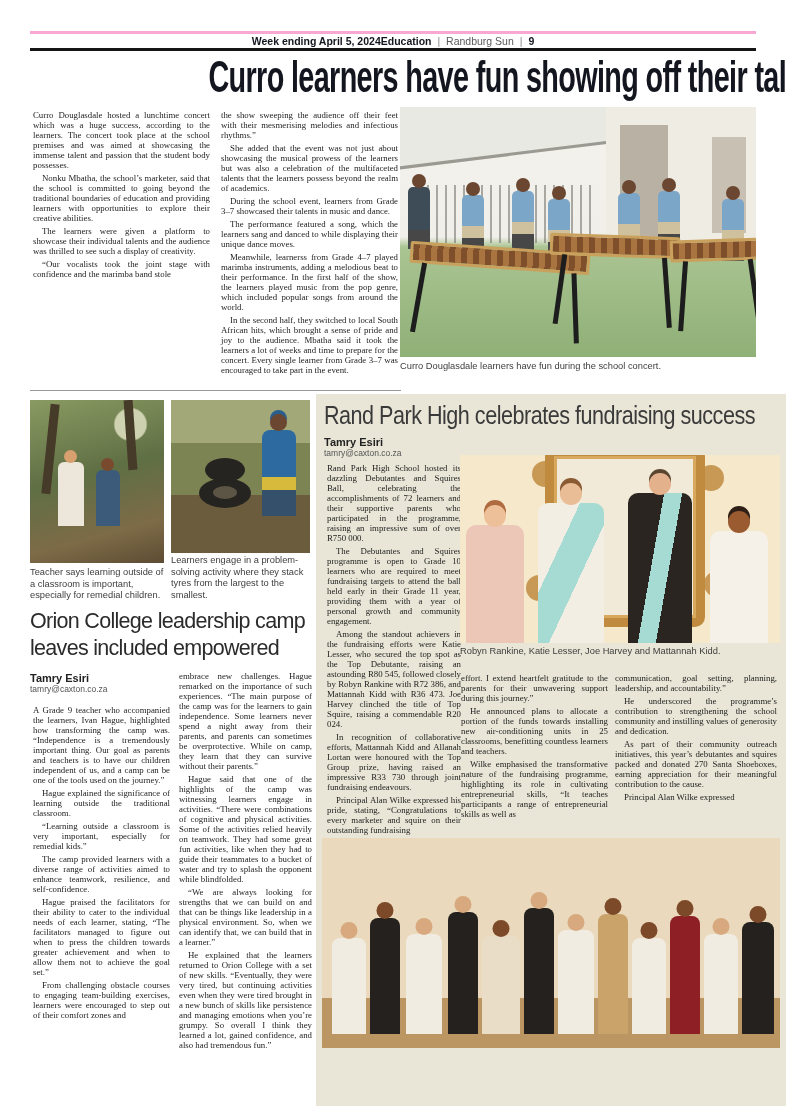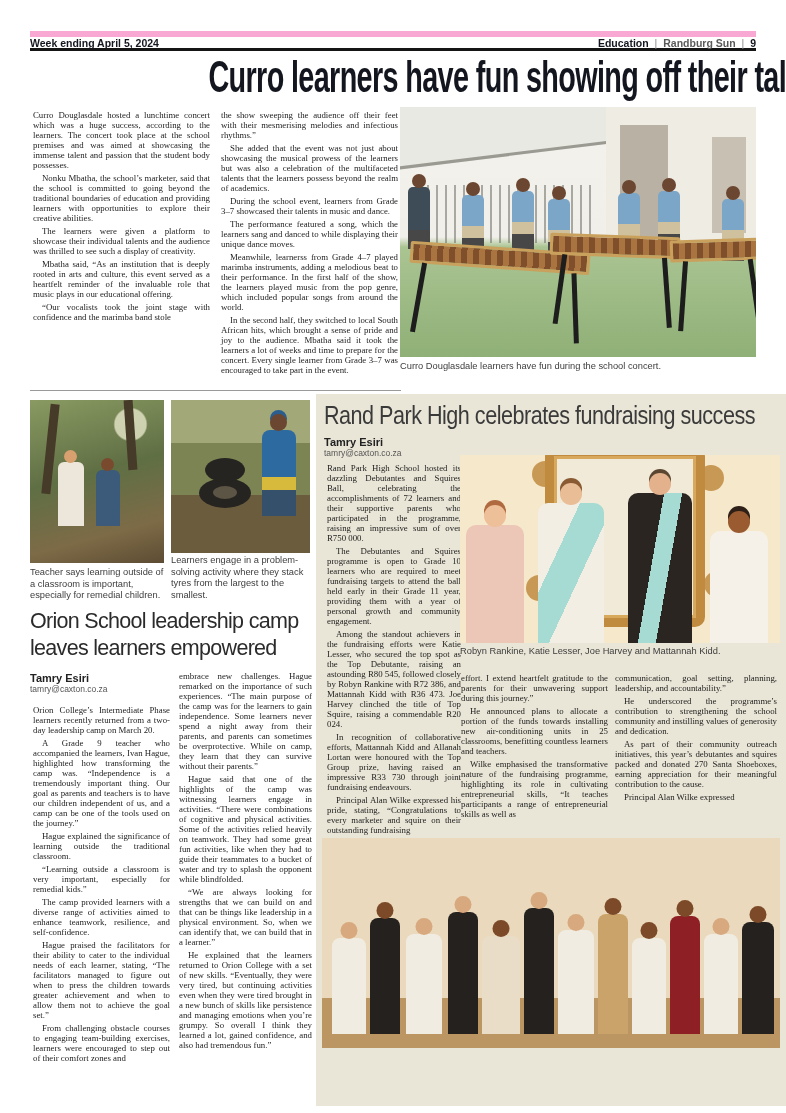--- a/index.html
+++ b/index.html
@@ -5,26 +5,26 @@
   * { margin:0; padding:0; box-sizing:border-box; }
   html,body { background:#ffffff; }
   #page {
     position:relative; width:786px; height:1113px; margin:0 auto;
     background:#ffffff; overflow:hidden;
     font-family:"Liberation Serif", serif; color:#1d1d1d;
   }
   
   .hdr {
     position:absolute; left:30px; top:31px; width:726px; height:20px;
-    border-top:6px solid #f9a8d4; border-bottom:3px solid #151515;
-    display:flex; justify-content:space-between; align-items:center;
+    border-top:3px solid #f9a8d4; border-bottom:3px solid #151515;
+    display:flex; justify-content:center; align-items:center;
     font-family:"Liberation Sans", sans-serif; font-size:10.5px; font-weight:bold; color:#14161f;
   }
   .hdr .sep { color:#8a8a8a; font-weight:normal; padding:0 3px; }
-  .hdr .pub { color:#5a5a5a; font-weight:bold;margin-top:41px; }
+  .hdr .pub { color:#5a5a5a; font-weight:normal;margin-top:41px; }
 
   
   .main-headline {
     position:absolute; left:30px; top:52px; width:726px; height:50px;
     text-align:center; white-space:nowrap;
   }
   .main-headline span {
     display:inline-block; transform:scaleX(0.64); transform-origin:center;
     font-family:"Liberation Sans", sans-serif; font-weight:bold;
     font-size:45px; letter-spacing:-1px; color:#14161f; line-height:50px;
@@ -210,21 +210,20 @@
   </div>
 
   <div class="main-headline">
     <span>Curro learners have fun showing off their talents</span>
   </div>
 
   <div class="col c-main1">
       <p>Curro Douglasdale hosted a lunchtime concert which was a huge success, according to the learners. The concert took place at the school premises and was aimed at showcasing the immense talent and passion that the student body possesses.</p>
       <p>Nonku Mbatha, the school’s marketer, said that the school is committed to going beyond the traditional boundaries of education and providing learners with opportunities to explore their creative abilities.</p>
       <p>The learners were given a platform to showcase their individual talents and the audience was thrilled to see such a display of creativity.</p>
-      <p>Mbatha said, “As an institution that is deeply rooted in arts and culture, this event served as a heartfelt reminder of the invaluable role that music plays in our educational offering.</p>
       <p>“Our vocalists took the joint stage with confidence and the marimba band stole</p>
     </div>
   <div class="col c-main2">
       <p>the show sweeping the audience off their feet with their mesmerising melodies and infectious rhythms.”</p>
       <p>She added that the event was not just about showcasing the musical prowess of the learners but was also a celebration of the multifaceted talents that the learners possess beyond the realm of academics.</p>
       <p>During the school event, learners from Grade 3–7 showcased their talents in music and dance.</p>
       <p>The performance featured a song, which the learners sang and danced to while displaying their unique dance moves.</p>
       <p>Meanwhile, learnerss from Grade 4–7 played marimba instruments, adding a melodious beat to their performance. In the first half of the show, the learners played music from the pop genre, which included popular songs from around the world.</p>
       <p>In the second half, they switched to local South African hits, which brought a sense of pride and joy to the audience. Mbatha said it took the learners a lot of weeks and time to prepare for the concert. Every single learner from Grade 3–7 was encouraged to take part in the event.</p>
     </div>
@@ -257,27 +256,26 @@
     <div class="pf-kid pf-k2"></div>
   </div>
   <div class="photo photo-tyres">
     <div class="pt-tyre pt-ty1"></div>
     <div class="pt-tyre pt-ty2"></div>
     <div class="pt-kid"></div>
   </div>
   <div class="cap" style="left:30px; top:567px; width:140px;">Teacher says learning outside of a classroom is important, especially for remedial children.</div>
   <div class="cap" style="left:171px; top:555px; width:141px;">Learners engage in a problem-solving activity where they stack tyres from the largest to the smallest.</div>
 
-  <div class="orion-headline">Orion School leadership camp leaves learners empowered</div>
+  <div class="orion-headline">Orion College leadership camp leaves included empowered</div>
   <div class="orion-byline">
     <div class="byline-name">Tamry Esiri</div>
     <div class="byline-email">tamry@caxton.co.za</div>
   </div>
   <div class="col c-orion1">
-      <p>Orion College’s Intermediate Phase learners recently returned from a two-day leadership camp on March 20.</p>
       <p>A Grade 9 teacher who accompanied the learners, Ivan Hague, highlighted how transforming the camp was. “Independence is a tremendously important thing. Our goal as parents and teachers is to have our children independent of us, and a camp can be one of the tools used on the journey.”</p>
       <p>Hague explained the significance of learning outside the traditional classroom.</p>
       <p>“Learning outside a classroom is very important, especially for remedial kids.”</p>
       <p>The camp provided learners with a diverse range of activities aimed to enhance teamwork, resilience, and self-confidence.</p>
       <p>Hague praised the facilitators for their ability to cater to the individual needs of each learner, stating, “The facilitators managed to figure out when to press the children towards greater achievement and when to allow them not to achieve the goal set.”</p>
       <p>From challenging obstacle courses to engaging team-building exercises, learners were encouraged to step out of their comfort zones and</p>
     </div>
   <div class="col c-orion2">
       <p>embrace new challenges. Hague remarked on the importance of such experiences. “The main purpose of the camp was for the learners to gain independence. Some learners never spend a night away from their parents, and parents can sometimes be overprotective. While on camp, they learn that they can survive without their parents.”</p>
       <p>Hague said that one of the highlights of the camp was witnessing learners engage in activities. “There were combinations of cognitive and physical activities. Some of the activities relied heavily on teamwork. They had some great fun activities, like when they had to guide their teammates to a bucket of water and try to splash the opponent while blindfolded.</p>

